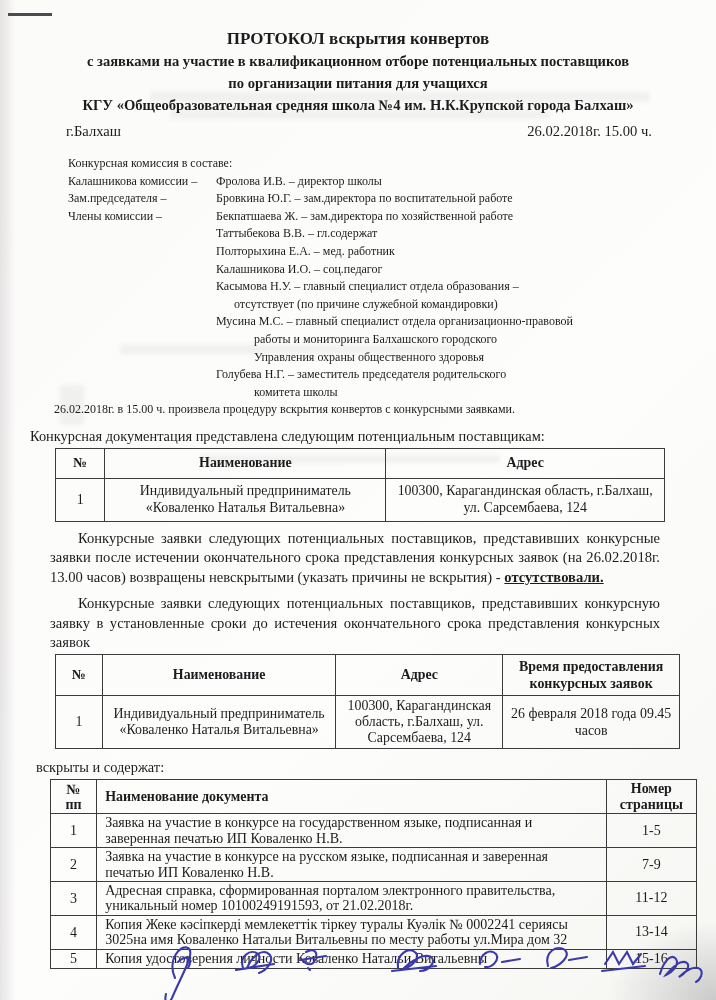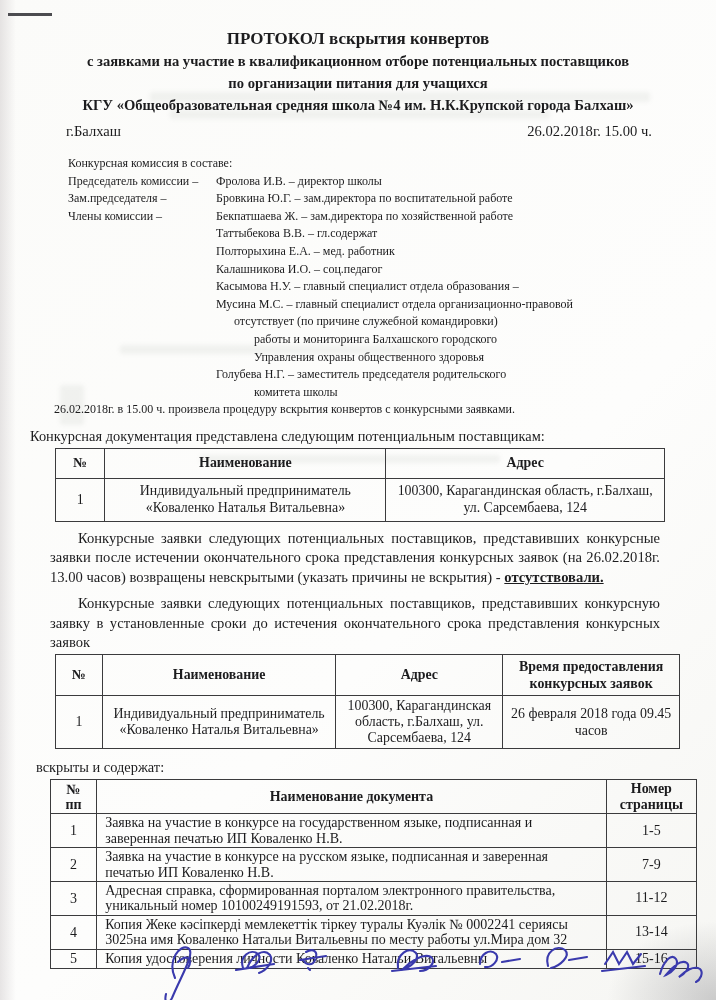--- a/index.html
+++ b/index.html
@@ -81,21 +81,21 @@
     </div>
 
     <div class="place-row">
       <span>г.Балхаш</span>
       <span>26.02.2018г. 15.00 ч.</span>
     </div>
 
     <div class="commission">
       <div>Конкурсная комиссия в составе:</div>
       <div class="c-row">
-          <span class="c-label">Председатель комиссии –</span>
+          <span class="c-label">Калашникова комиссии –</span>
           <span>Фролова И.В. – директор школы</span>
         </div>
       <div class="c-row">
           <span class="c-label">Зам.председателя –</span>
           <span>Бровкина Ю.Г. – зам.директора по воспитательной работе</span>
         </div>
       <div class="c-row">
           <span class="c-label">Члены комиссии –</span>
           <span>Бекпатшаева Ж. – зам.директора по хозяйственной работе</span>
         </div>
@@ -110,25 +110,25 @@
       <div class="c-row">
           <span class="c-label"></span>
           <span>Калашникова И.О.  – соц.педагог</span>
         </div>
       <div class="c-row">
           <span class="c-label"></span>
           <span>Касымова Н.У. – главный специалист отдела образования –</span>
         </div>
       <div class="c-row">
           <span class="c-label"></span>
+          <span class="ind1">отсутствует (по причине служебной командировки)</span>
+        </div>
+      <div class="c-row">
+          <span class="c-label"></span>
           <span>Мусина  М.С. – главный специалист отдела организационно-правовой</span>
-        </div>
-      <div class="c-row">
-          <span class="c-label"></span>
-          <span class="ind1">отсутствует (по причине служебной командировки)</span>
         </div>
       <div class="c-row">
           <span class="c-label"></span>
           <span class="ind2">работы и мониторинга Балхашского городского</span>
         </div>
       <div class="c-row">
           <span class="c-label"></span>
           <span class="ind2">Управления охраны общественного здоровья</span>
         </div>
       <div class="c-row">
@@ -179,21 +179,21 @@
       </tr>
     </tbody>
       </table>
 
     <div class="lead" style="padding-left:36px;margin-top:9px;">вскрыты и содержат:</div>
 
     <table class="t3">
       <tbody>
           <tr>
         <th class="c-num">№ пп</th>
-        <th class="c-doc" style="text-align:center;">Наименование документа</th>
+        <th class="c-doc" style="">Наименование документа</th>
         <th class="c-page">Номер страницы</th>
       </tr>
       <tr>
         <td class="c-num">1</td>
         <td class="c-doc">Заявка на участие в конкурсе на государственном языке, подписанная и заверенная печатью ИП Коваленко Н.В.</td>
         <td class="c-page">1-5</td>
       </tr>
       <tr>
         <td class="c-num">2</td>
         <td class="c-doc">Заявка на участие в конкурсе на русском языке, подписанная и заверенная печатью ИП Коваленко Н.В.</td>

